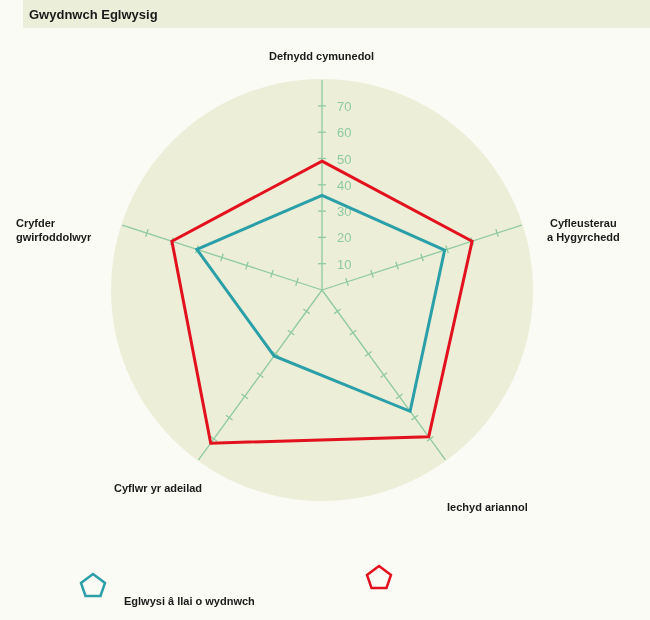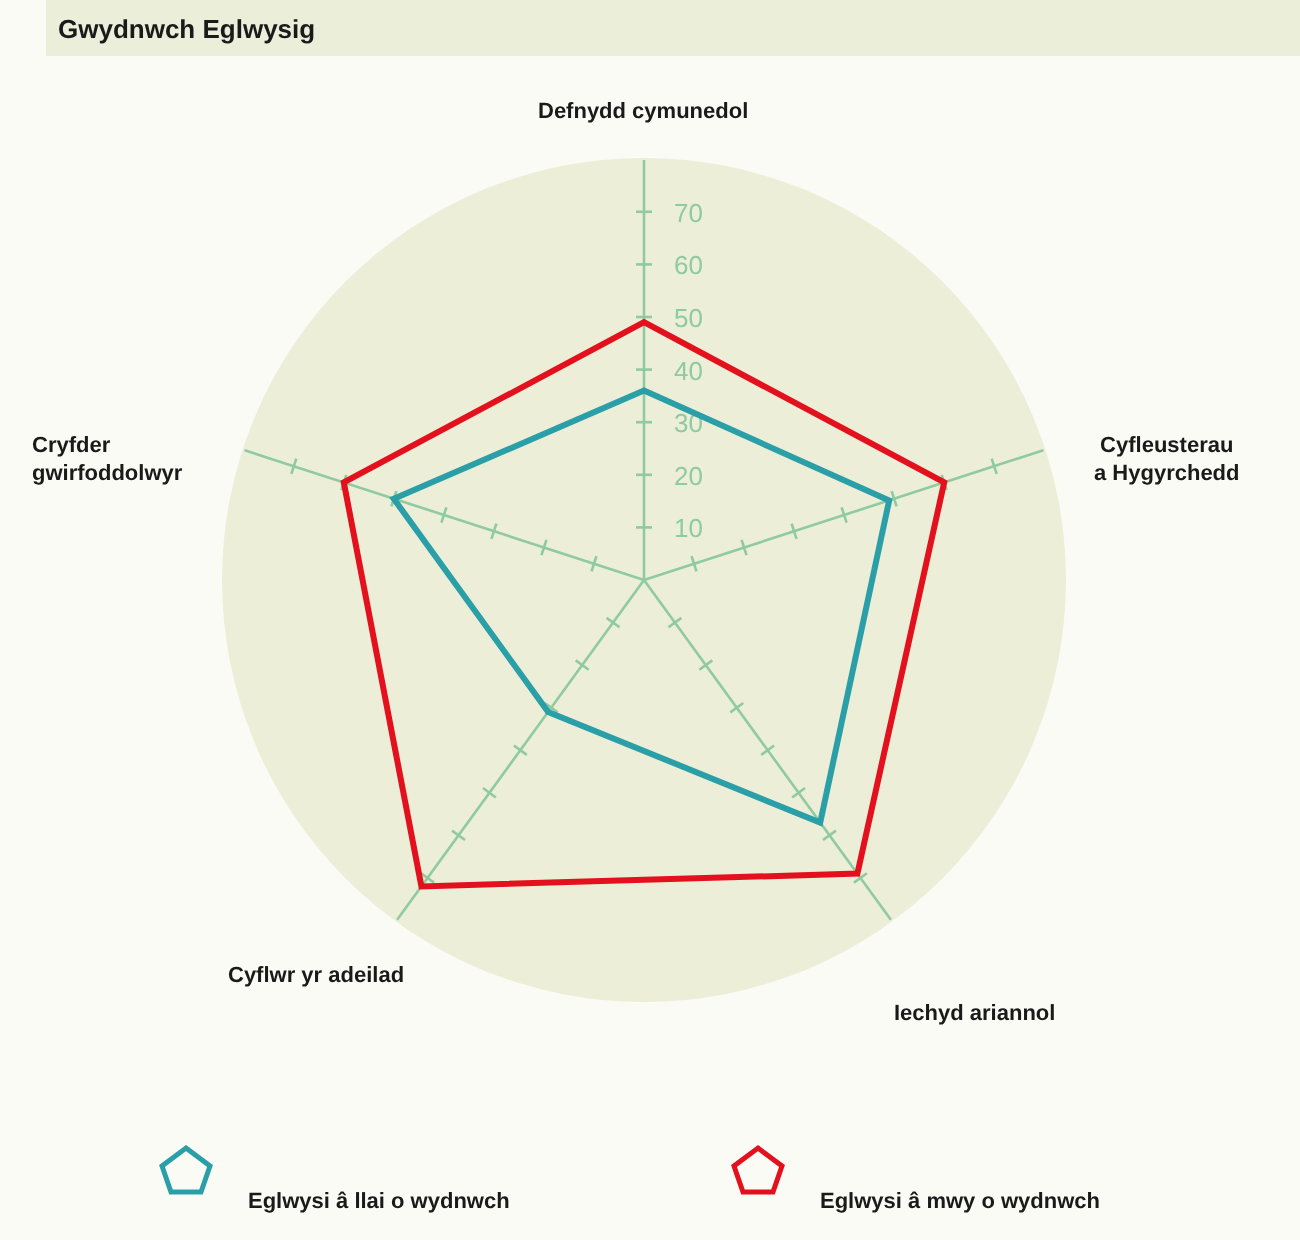--- a/index.html
+++ b/index.html
@@ -90,14 +90,13 @@
 <div class="legend-item" style="left:78px;top:563px;">
   <svg width="30" height="28">
     <polygon points="15,3 27,12 22.5,25 7.5,25 3,12" fill="none" stroke="#2a9fa8" stroke-width="2.5"></polygon>
   </svg>
   <span class="legend-label">Eglwysi â llai o wydnwch</span>
 </div>
 <div class="legend-item" style="left:364px;top:563px;">
   <svg width="30" height="28">
     <polygon points="15,3 27,12 22.5,25 7.5,25 3,12" fill="none" stroke="#e3101e" stroke-width="2.5"></polygon>
   </svg>
-  <span class="legend-label">Eglwysi â mwy o wydnwch</span>
 </div>
 
 </body></html>

